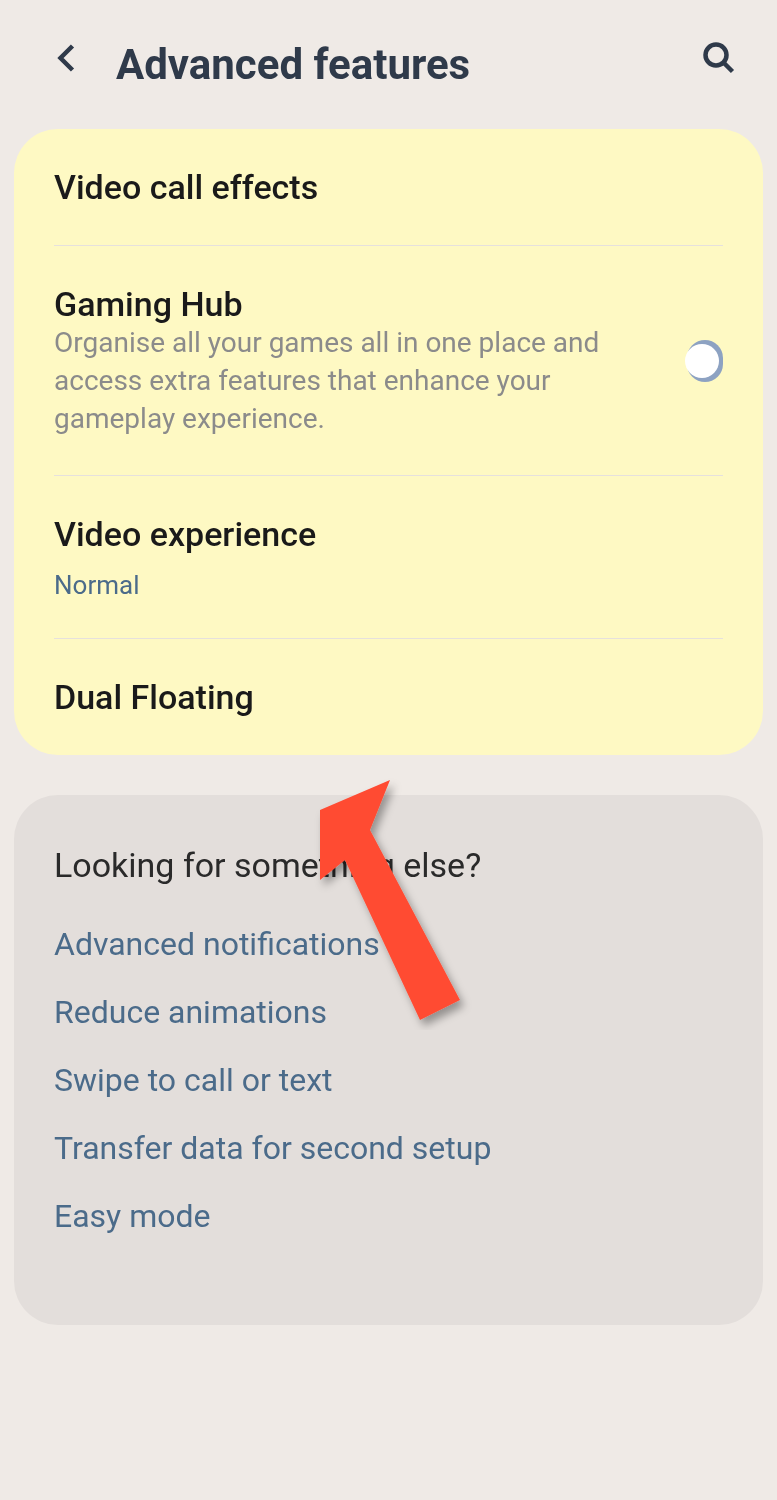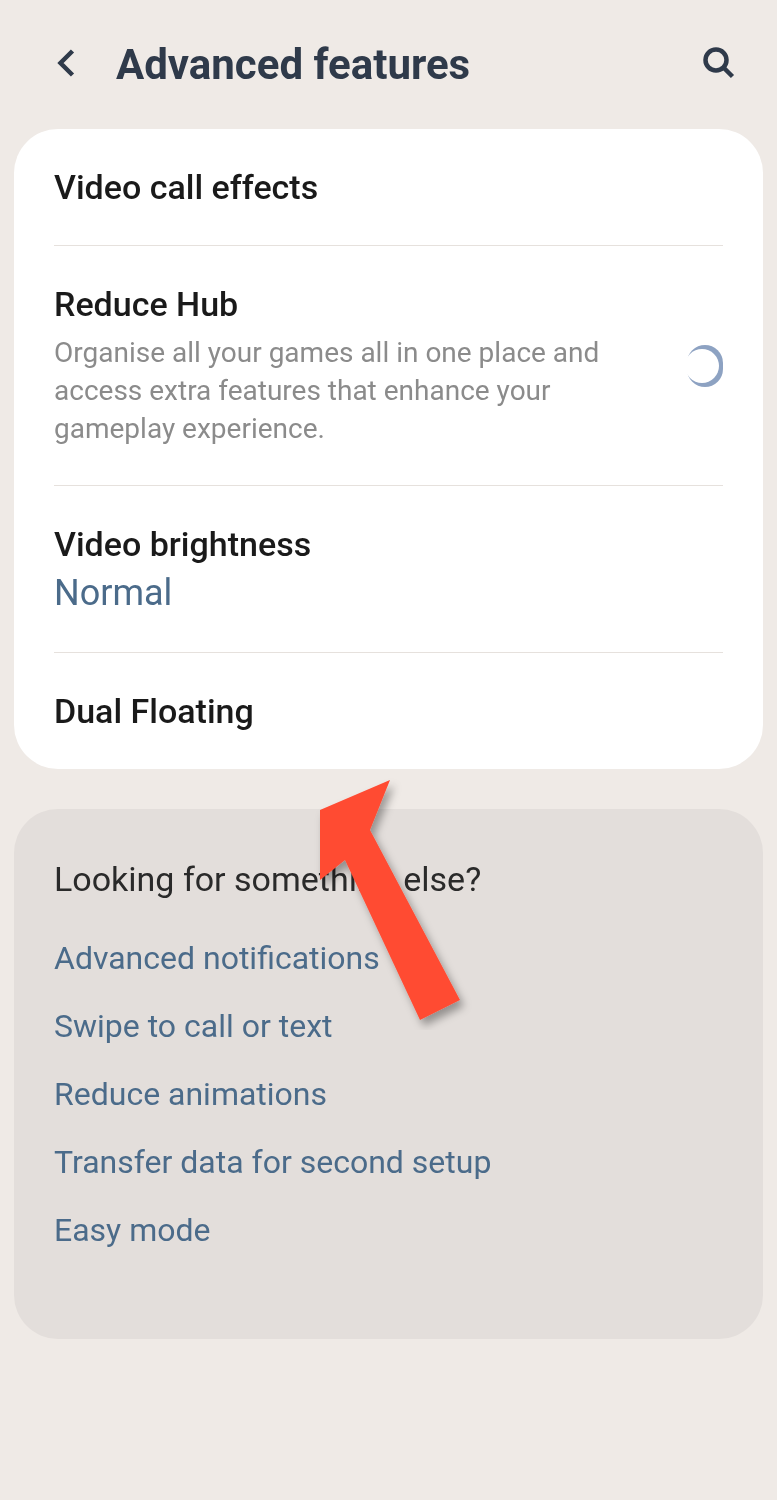--- a/index.html
+++ b/index.html
@@ -5,52 +5,51 @@
     * { margin:0; padding:0; box-sizing:border-box; }
     body {
       width:777px;
       height:1500px;
       background:#efeae6;
       font-family:-apple-system,BlinkMacSystemFont,"Segoe UI",Roboto,sans-serif;
       overflow:hidden;
     }
     .header {
       display:flex;
-      align-items:center;
       padding:40px 40px 40px 50px;
     }
     .back-chevron { flex:0 0 auto; }
     .back-chevron svg { width:36px; height:36px; stroke:#2f3a4a; stroke-width:3; fill:none; }
     .title {
       margin-left:30px;
       font-size:42px;
       font-weight:700;
       color:#2f3a4a;
       flex:1 1 auto;
     }
     .search-btn svg { width:36px; height:36px; stroke:#2f3a4a; stroke-width:3; fill:none; }
 
     .card {
-      background:#ffffff;
+      background:#fef9c3;
       margin:0 14px;
       border-radius:44px;
       padding:0 40px;
     }
     .row {
       padding:38px 0;
       border-bottom:1px solid #e6e1dd;
       display:flex;
       align-items:center;
       gap:30px;
     }
     .row:last-child { border-bottom:none; }
     .row-text { flex:1 1 auto; }
     .row-title { font-size:34px; font-weight:500; color:#1a1a1a; }
-    .row-desc  { font-size:28px; color:#8b8b8b; margin-top:10px; line-height:1.35; }
-    .row-value { font-size:36px; color:#4b6b8a; margin-top:8px; }
+    .row-desc  { font-size:28px; color:#8b8b8b; line-height:1.35; }
+    .row-value { font-size:26px; color:#4b6b8a; margin-top:16px; }
 
     .toggle {
       width:80px; height:42px; border-radius:22px; position:relative;
       background:#8da2c2;
     }
     .toggle.on .knob {
       position:absolute; right:4px; top:4px;
       width:34px; height:34px; background:#fff; border-radius:50%;
     }
 
@@ -91,48 +90,48 @@
 <div class="card">
 
   <div class="row">
     <div class="row-text">
       <div class="row-title">Video call effects</div>
     </div>
   </div>
 
   <div class="row">
     <div class="row-text">
-      <div class="row-title">Reduce Hub</div>
+      <div class="row-title">Gaming Hub</div>
       <div class="row-desc">Organise all your games all in one place and access extra features that enhance your gameplay experience.</div>
     </div>
     <div class="toggle on">
       <div class="knob"></div>
     </div>
   </div>
 
   <div class="row">
     <div class="row-text">
-      <div class="row-title">Video brightness</div>
+      <div class="row-title">Video experience</div>
       <div class="row-value">Normal</div>
     </div>
   </div>
 
   <div class="row">
     <div class="row-text">
       <div class="row-title">Dual Floating</div>
     </div>
   </div>
 
 </div>
 
 <div class="secondary-card">
   <div class="sec-title">Looking for something else?</div>
   <div class="sec-link">Advanced notifications</div>
+  <div class="sec-link">Reduce animations</div>
   <div class="sec-link">Swipe to call or text</div>
-  <div class="sec-link">Reduce animations</div>
   <div class="sec-link">Transfer data for second setup</div>
   <div class="sec-link">Easy mode</div>
 </div>
 
 <svg class="arrow-overlay" width="180" height="260" viewBox="0 0 180 260">
   <defs>
     <filter id="sh" x="-20%" y="-20%" width="140%" height="140%">
       <feDropShadow dx="4" dy="6" stdDeviation="4" flood-color="#000" flood-opacity="0.35"></feDropShadow>
     </filter>
   </defs>

